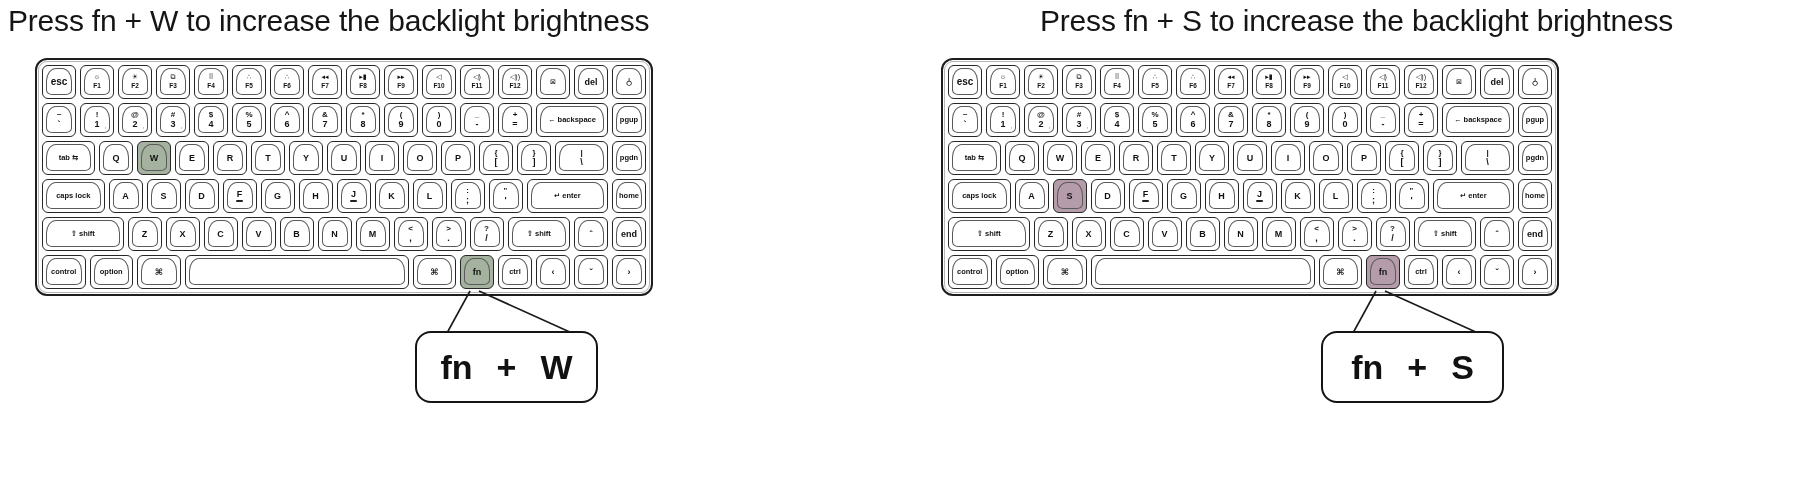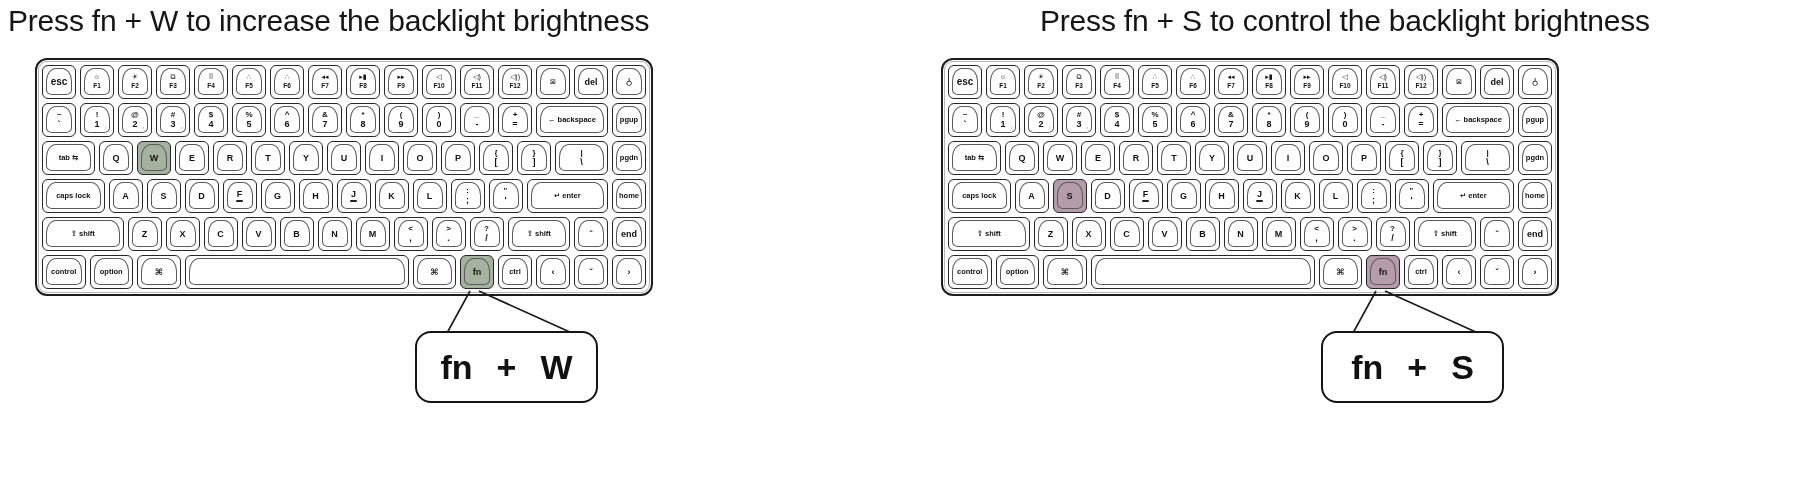--- a/index.html
+++ b/index.html
@@ -542,21 +542,21 @@
     <line x1="479" y1="291" x2="572" y2="333"></line>
   </svg>
   <div class="callout" data-name="key-combo-callout-increase">
     <span data-name="combo-key-fn">fn</span>
     <span class="plus" data-name="combo-plus-sign">+</span>
     <span data-name="combo-key-letter">W</span>
   </div>
 </div>
 
 <div class="panel right" data-name="decrease-brightness-panel">
-  <div class="title" data-name="instruction-title-decrease">Press fn + S to control the backlight brightness</div>
+  <div class="title" data-name="instruction-title-decrease">Press fn + S to increase the backlight brightness</div>
   <div class="kb" data-name="keyboard-diagram-decrease">
       <div class="row" data-name="keyboard-row">
         <div class="key" data-name="key-esc" style="width: 34px;">
           <div class="cap">
             <span class="l" data-name="key-legend">esc</span>
           </div>
         </div>
         <div class="key" data-name="key-f1-brightness-down" style="width: 34px;">
           <div class="cap">
             <span class="icon" data-name="f1-brightness-down-icon">☼</span>

